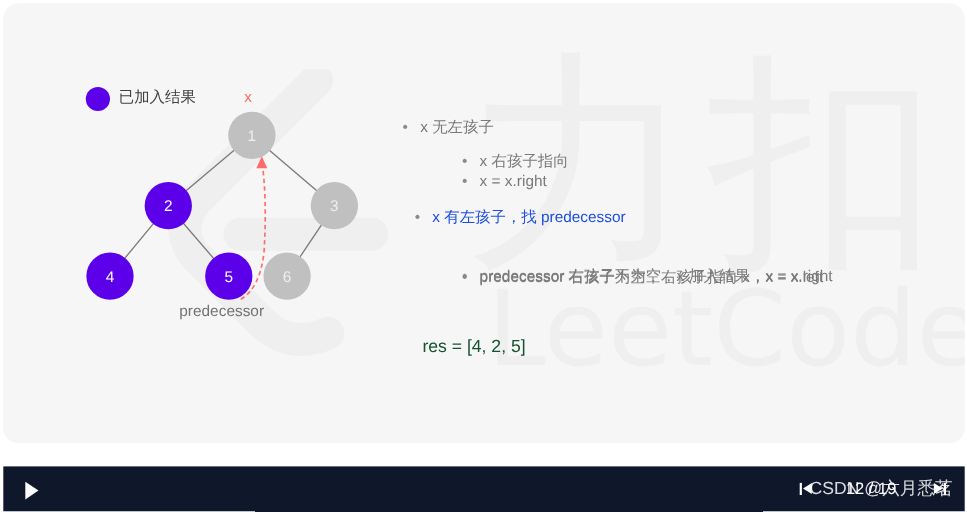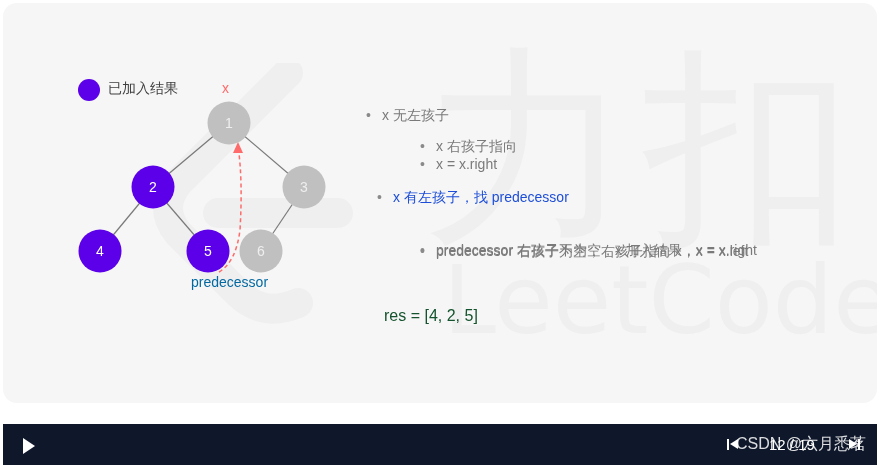--- a/index.html
+++ b/index.html
@@ -7,21 +7,21 @@
          font-family: "Liberation Sans", "DejaVu Sans", sans-serif; }
   .slide { position: absolute; left: 3px; top: 3px; width: 874px; height: 400px;
            background: #f6f6f6; border-radius: 14px; overflow: hidden; }
   .wm { position: absolute; color: #efefef; font-family: "DejaVu Sans", sans-serif; pointer-events: none; }
   .wm-cn { left: 420px; top: 40px; font-size: 210px; line-height: 1; letter-spacing: 10px; }
   .wm-en { left: 440px; top: 250px; font-size: 95px; line-height: 1; }
   .wm-logo { position: absolute; left: 135px; top: 60px; width: 230px; height: 280px; }
   svg.tree { position: absolute; left: 0; top: 0; }
   .legend-text { position: absolute; left: 108px; top: 80px; font-size: 14px; color: #404040; }
   .label-x { position: absolute; left: 222px; top: 80px; font-size: 14px; color: #ff6b6b; }
-  .label-pred { position: absolute; left: 163px; top: 274px; font-size: 14px; color: #0369a1; margin-left: 28px; }
+  .label-pred { position: absolute; left: 163px; top: 274px; font-size: 14px; color: #737373; }
   .bullets { position: absolute; left: 372px; top: 103px; font-size: 14px; color: #7a7a7a; }
   .b { position: absolute; white-space: nowrap; }
   .b::before { content: "•"; position: absolute; left: -16px; color: #8a8a8a; }
   .red { color: #1d4ed8; }
   .res { position: absolute; left: 384px; top: 307px; font-size: 16px; color: #14532d; white-space: nowrap; }
   .bar { position: absolute; left: 3px; top: 424px; width: 874px; height: 41px; background: #0f172a; }
   .play { position: absolute; left: 20px; top: 14px; width: 0; height: 0;
           border-left: 12px solid #fff; border-top: 8px solid transparent; border-bottom: 8px solid transparent; cursor: pointer; }
   .prev { position: absolute; left: 724px; top: 13px; width: 14px; height: 14px; cursor: pointer; }
   .prev::before { content: ""; position: absolute; left: 0; top: 2px; width: 2px; height: 11px; background: #fff; }

